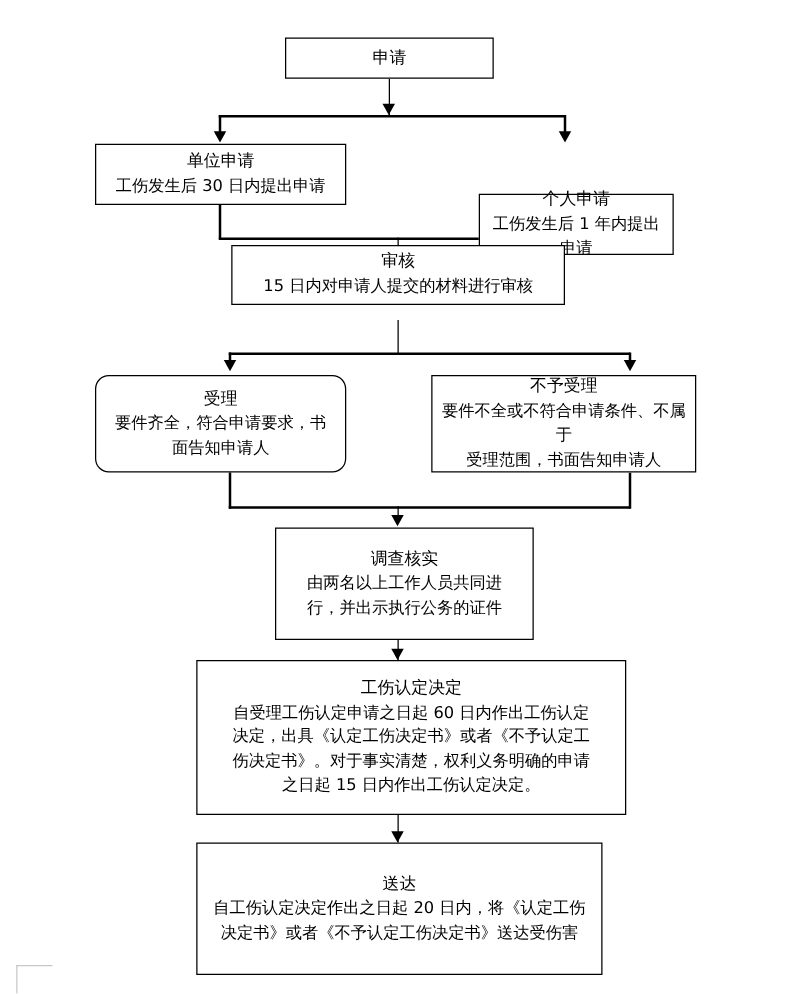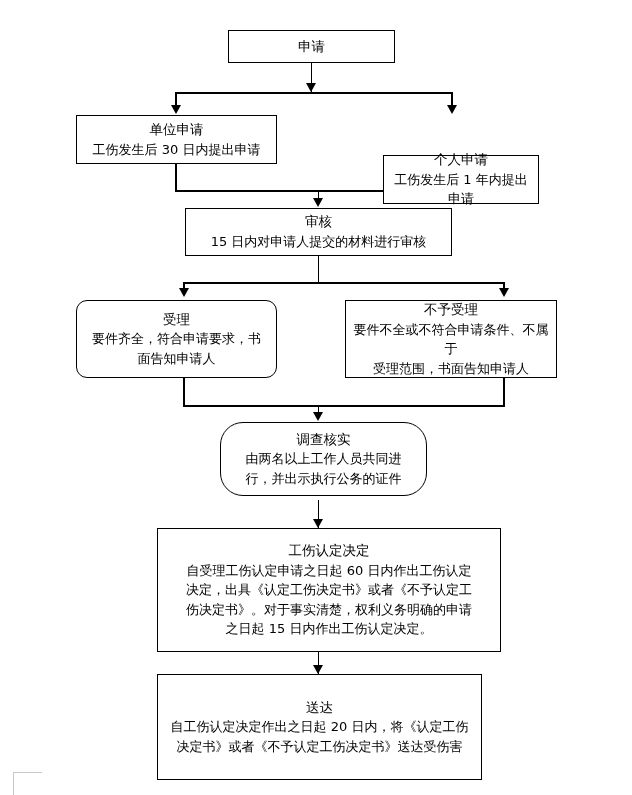--- a/index.html
+++ b/index.html
@@ -98,21 +98,21 @@
     <div class="ttl">个人申请</div>
     <div class="body">工伤发生后 1 年内提出申请</div>
   </div>
 
   <div class="vline" style="left:175px; top:164px; height:27px;"></div>
   <div class="vline" style="left:451px; top:164px; height:27px;"></div>
   <div class="hline" style="left:175px; top:190px; width:277px;"></div>
   <div class="vline" style="left:317.5px; top:190px; height:10px;"></div>
   <div class="arrow" style="left:313px; top:198px;"></div>
 
-  <div class="node compact" style="left:185px; top:208px; width:267px; height:48px;">
+  <div class="node compact" style="left:185px; top:196px; width:267px; height:48px;">
     <div class="ttl">审核</div>
     <div class="body">15 日内对申请人提交的材料进行审核</div>
   </div>
 
   <div class="vline" style="left:317.5px; top:256px; height:27px;"></div>
   <div class="hline" style="left:183px; top:282px; width:321px;"></div>
   <div class="vline" style="left:183px; top:282px; height:9px;"></div>
   <div class="arrow" style="left:178.5px; top:288px;"></div>
   <div class="vline" style="left:503px; top:282px; height:9px;"></div>
   <div class="arrow" style="left:498.5px; top:288px;"></div>
@@ -128,21 +128,21 @@
     <div class="body">要件不全或不符合申请条件、不属于</div>
     <div class="body">受理范围，书面告知申请人</div>
   </div>
 
   <div class="vline" style="left:183px; top:378px; height:29px;"></div>
   <div class="vline" style="left:503px; top:378px; height:29px;"></div>
   <div class="hline" style="left:183px; top:405px; width:321px;"></div>
   <div class="vline" style="left:317.5px; top:405px; height:9px;"></div>
   <div class="arrow" style="left:313px; top:412px;"></div>
 
-  <div class="node" style="left:220px; top:422px; width:207px; height:74px;border-radius:23px;">
+  <div class="node" style="left:220px; top:422px; width:207px; height:90px;">
     <div class="ttl">调查核实</div>
     <div class="body">由两名以上工作人员共同进</div>
     <div class="body">行，并出示执行公务的证件</div>
   </div>
 
   <div class="vline" style="left:317.5px; top:500px; height:28px;"></div>
   <div class="arrow" style="left:313px; top:519px;"></div>
 
   <div class="node" style="left:157px; top:528px; width:344px; height:124px;">
     <div class="ttl">工伤认定决定</div>

